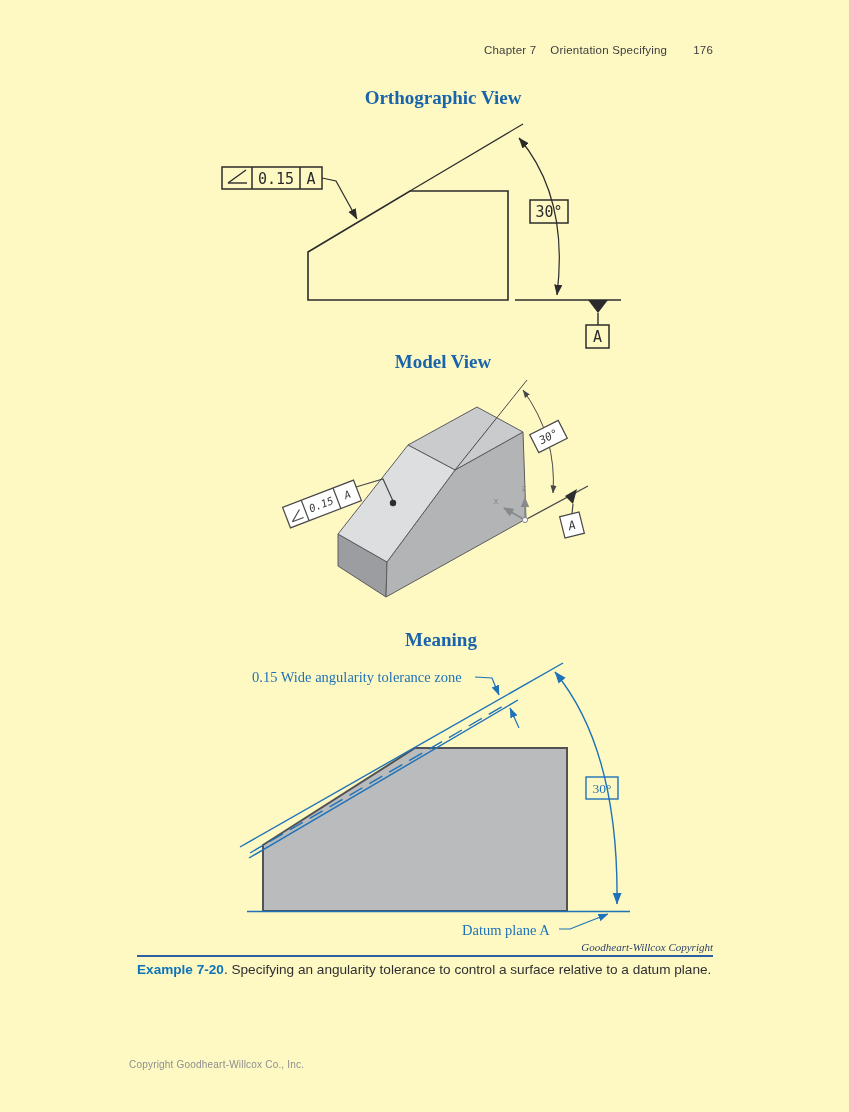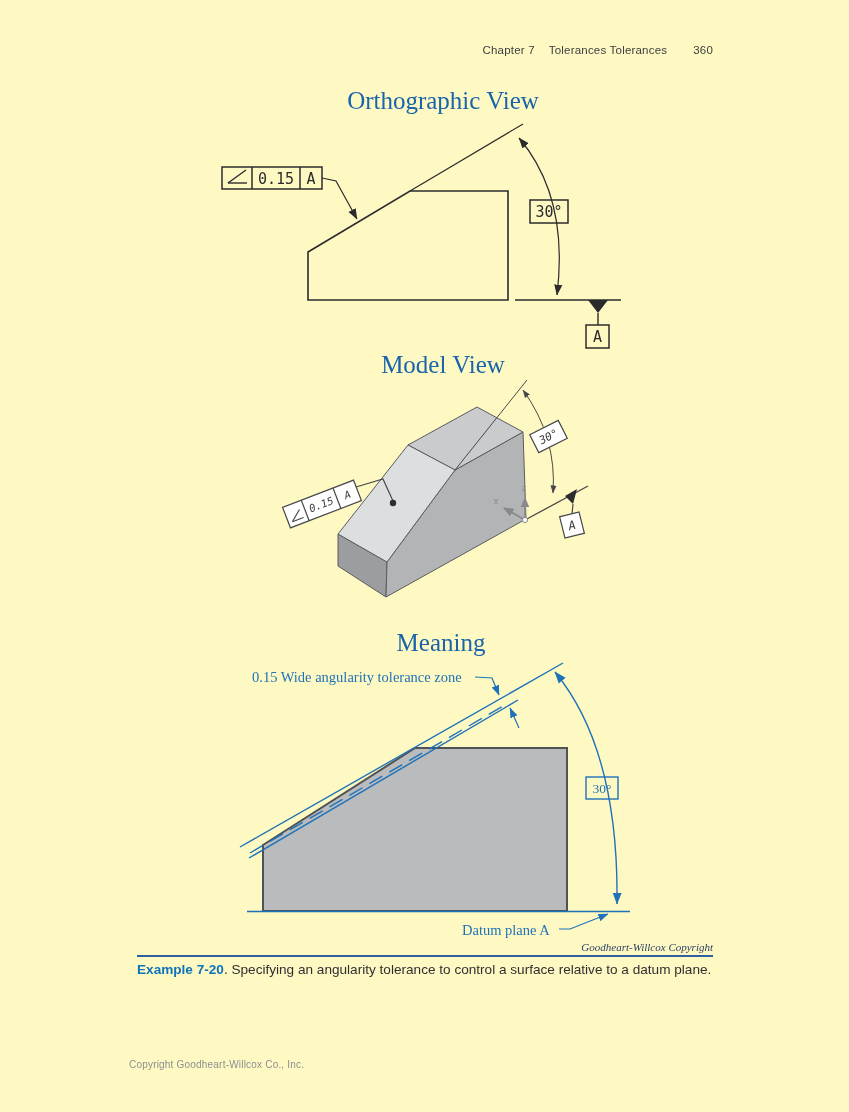--- a/index.html
+++ b/index.html
@@ -4,21 +4,21 @@
 <style>
   html,body{margin:0;padding:0;background:#e8e8e8;}
   #page{position:relative;width:849px;height:1112px;background:#fef9c3;overflow:hidden;
         font-family:"Liberation Sans",sans-serif;}
   
   .hdr{position:absolute;top:44px;right:136px;display:flex;align-items:baseline;
        font-size:11.5px;color:#3d3d3f;letter-spacing:.2px;}
   .hdr .gap1{width:14px;} .hdr .gap2{width:26px;}
   
   .h-blue{position:absolute;transform:translateX(-50%);font-family:"Liberation Serif",serif;
-          font-weight:normal;font-size:25px;color:#1a64ab;white-space:nowrap;}
+          font-weight:bold;font-size:19px;color:#1a64ab;white-space:nowrap;}
   
   .fig{position:absolute;}
   .ink{stroke:#2b2b2d;fill:none;}
   .tech{font-family:"DejaVu Sans Mono",monospace;fill:#2b2b2d;}
   .techsm{font-family:"DejaVu Sans Mono",monospace;fill:#3a3a3c;}
   .blueln{stroke:#1e72b8;fill:none;}
   .bluetxt{font-family:"Liberation Serif",serif;fill:#1e72b8;}
   
   .attr{position:absolute;right:136px;top:941px;font-family:"Liberation Serif",serif;
         font-style:italic;font-size:11px;color:#2b3f66;}
@@ -29,23 +29,23 @@
   .footer{position:absolute;left:129px;top:1059px;font-size:10px;color:#8e8e90;letter-spacing:.2px;}
 </style>
 </head>
 <body>
 
 <div id="page">
 
   <div class="hdr">
     <span>Chapter 7</span>
     <span class="gap1"></span>
-    <span>Tolerances Tolerances</span>
+    <span>Orientation Specifying</span>
     <span class="gap2"></span>
-    <span>360</span>
+    <span>176</span>
   </div>
 
   <div class="h-blue" style="left:443px;top:87px;">Orthographic View</div>
 
   <svg class="fig" style="left:190px;top:120px;" width="450" height="240" viewBox="0 0 450 240">
     <defs>
       <marker id="oA" viewBox="0 0 10 10" refX="9.5" refY="5" markerWidth="9" markerHeight="9" orient="auto">
         <path d="M0,1.2 L10,5 L0,8.8 z" fill="#2b2b2d"></path>
       </marker>
       <marker id="oAr" viewBox="0 0 10 10" refX="9.5" refY="5" markerWidth="9" markerHeight="9" orient="auto-start-reverse">

